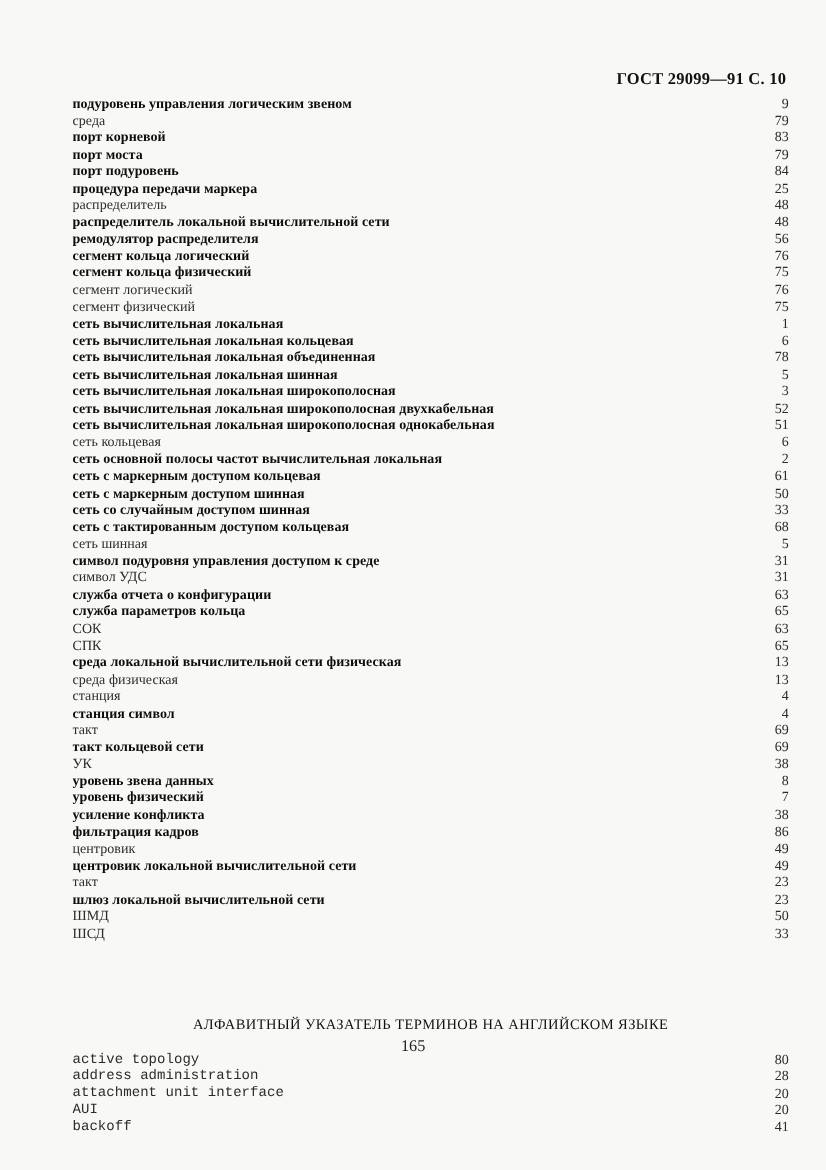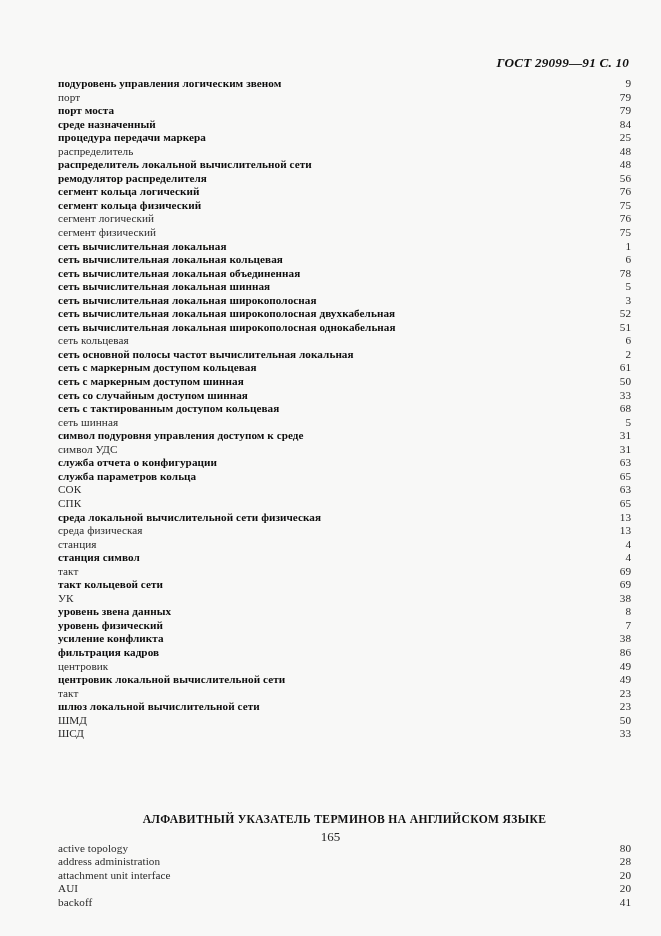--- a/index.html
+++ b/index.html
@@ -27,21 +27,20 @@
     position: absolute;
     top: 55px;
     left: 58px;
     right: 32px;
     text-align: right;
     font-size: 13.2px;
     font-weight: bold;
     letter-spacing: 0.2px;
     color: #111;
     white-space: nowrap;
-    font-style: italic;
   }
 
   
   .index-list {
     position: absolute;
     top: 77px;
     left: 58px;
     width: 573px;
   }
   .index-entry {
@@ -78,34 +77,35 @@
     flex: 0 0 auto;
   }
 
   
   .section-heading {
     position: absolute;
     left: 58px;
     width: 573px;
     text-align: center;
     font-size: 11.6px;
-    font-weight: bold;
+    font-weight: normal;
     letter-spacing: 0.35px;
     color: #111;
     white-space: nowrap;
   }
   .en-list {
     position: absolute;
     left: 58px;
     width: 573px;
   }
   .en-list .entry-term {
     font-weight: normal;
     color: #2b2b2b;
     font-size: 11.2px;
+    font-family: Liberation Mono, monospace;
   }
 
   
   .folio {
     position: absolute;
     top: 829px;
     left: 0;
     width: 661px;
     text-align: center;
     font-size: 13px;
@@ -119,31 +119,36 @@
 
   <div class="running-head">ГОСТ 29099—91 С. 10</div>
 
   <div class="index-list" id="ru-list">
       <div class="index-entry bold">
         <span class="entry-term">подуровень управления логическим звеном</span>
         <span class="entry-leader"></span>
         <span class="entry-page">9</span>
       </div>
       <div class="index-entry regular">
-        <span class="entry-term">порт</span>
+        <span class="entry-term">среда</span>
         <span class="entry-leader"></span>
         <span class="entry-page">79</span>
       </div>
       <div class="index-entry bold">
+        <span class="entry-term">порт корневой</span>
+        <span class="entry-leader"></span>
+        <span class="entry-page">83</span>
+      </div>
+      <div class="index-entry bold">
         <span class="entry-term">порт моста</span>
         <span class="entry-leader"></span>
         <span class="entry-page">79</span>
       </div>
       <div class="index-entry bold">
-        <span class="entry-term">среде назначенный</span>
+        <span class="entry-term">порт подуровень</span>
         <span class="entry-leader"></span>
         <span class="entry-page">84</span>
       </div>
       <div class="index-entry bold">
         <span class="entry-term">процедура передачи маркера</span>
         <span class="entry-leader"></span>
         <span class="entry-page">25</span>
       </div>
       <div class="index-entry regular">
         <span class="entry-term">распределитель</span>

